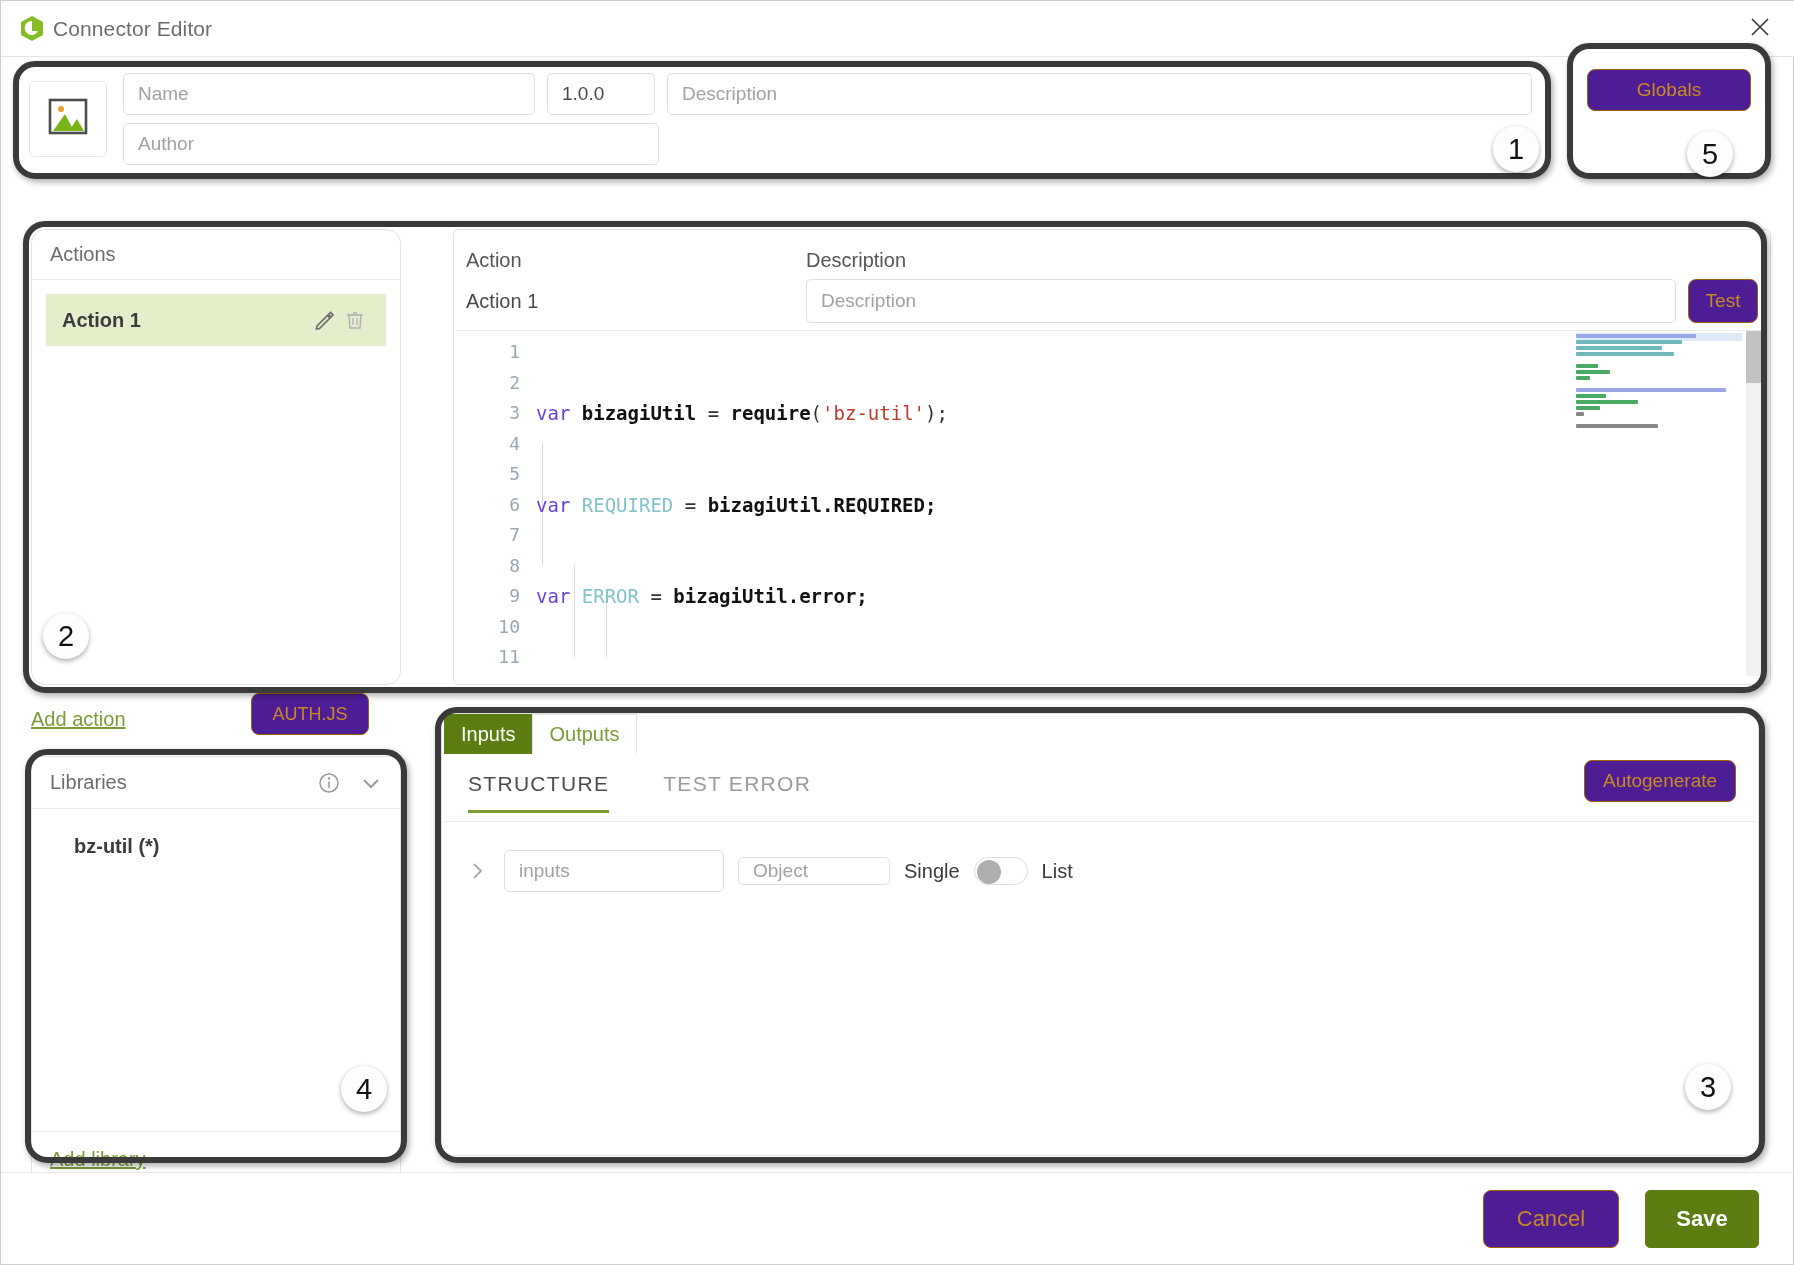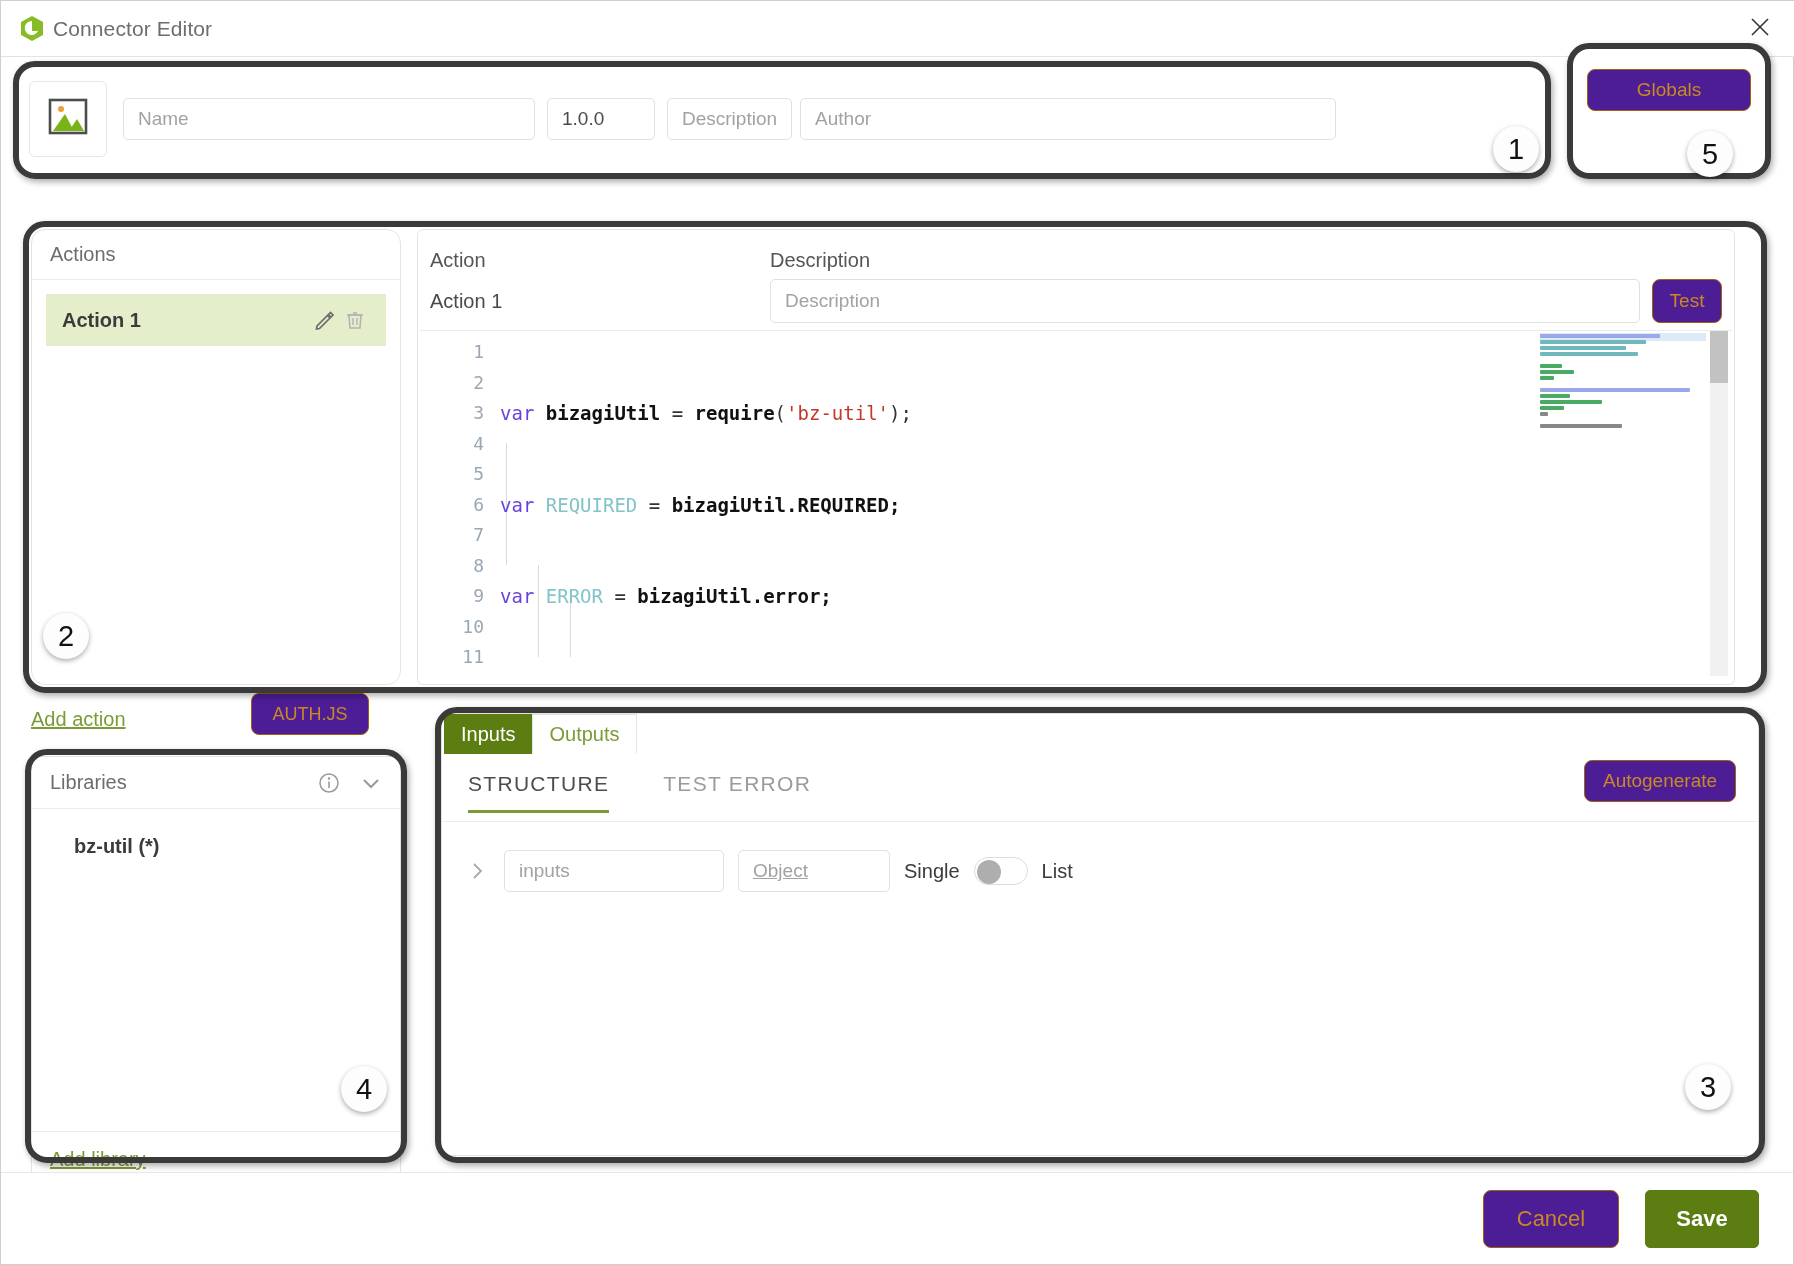--- a/index.html
+++ b/index.html
@@ -78,21 +78,21 @@
     border-radius: 18px;
     display: flex; align-items: center;
     padding: 0 14px;
   }
   .thumb {
     width: 78px; height: 76px;
     border: 1px solid #e6e6e6; border-radius: 6px;
     display: flex; align-items: center; justify-content: center;
     margin-right: 16px; flex: 0 0 auto;
   }
-  .hdr-fields { flex: 1; display: flex; flex-direction: row; gap: 8px; }
+  .hdr-fields { flex: 1; display: flex; flex-direction: column; gap: 8px; }
   .hdr-row { display: flex; gap: 12px; }
   .f-name  { width: 412px; }
   .f-ver   { width: 108px; }
   .f-desc  { flex: 1; }
   .f-author{ width: 536px; }
   .f-site  { flex: 1; }
 
   
   .globals-card {
     position: absolute; left: 1568px; top: 44px;
@@ -174,21 +174,21 @@
   }
   .lib-foot {
     position: absolute; left: 0; bottom: 0;
     width: 100%; height: 56px;
     display: flex; align-items: center; padding-left: 18px;
     border-top: 1px solid #ececec;
   }
 
   
   .code-panel {
-    position: absolute; left: 416px; top: 228px;
+    position: absolute; left: 452px; top: 228px;
     width: 1318px; height: 456px;
     background: #fff;
     border: 1px solid #e4e4e4;
     border-radius: 6px;
   }
   .code-head {
     height: 42px; display: flex; align-items: flex-end;
     padding-left: 12px;
     font-size: 20px; color: #555;
   }
@@ -285,21 +285,21 @@
 
   .struct-row {
     display: flex; align-items: center;
     gap: 14px; padding: 28px 0 0 22px;
   }
   .chev {
     width: 26px; height: 26px; display:flex; align-items:center; justify-content:center;
     color: #a9a9a9; cursor: pointer;
   }
   .s-name { width: 220px; height: 42px; }
-  .s-type { width: 152px; height: 42px; text-decoration: underline; }
+  .s-type { width: 152px; height: 28px; }
   .tg-label { font-size: 20px; color: #3b3b3b; }
   .toggle {
     width: 54px; height: 28px; border-radius: 16px;
     background: #fff; border: 1px solid #dcdcdc;
     position: relative; cursor: pointer;
   }
   .toggle .knob {
     position: absolute; left: 2px; top: 2px;
     width: 24px; height: 24px; border-radius: 50%;
     background: #aeaeae;

